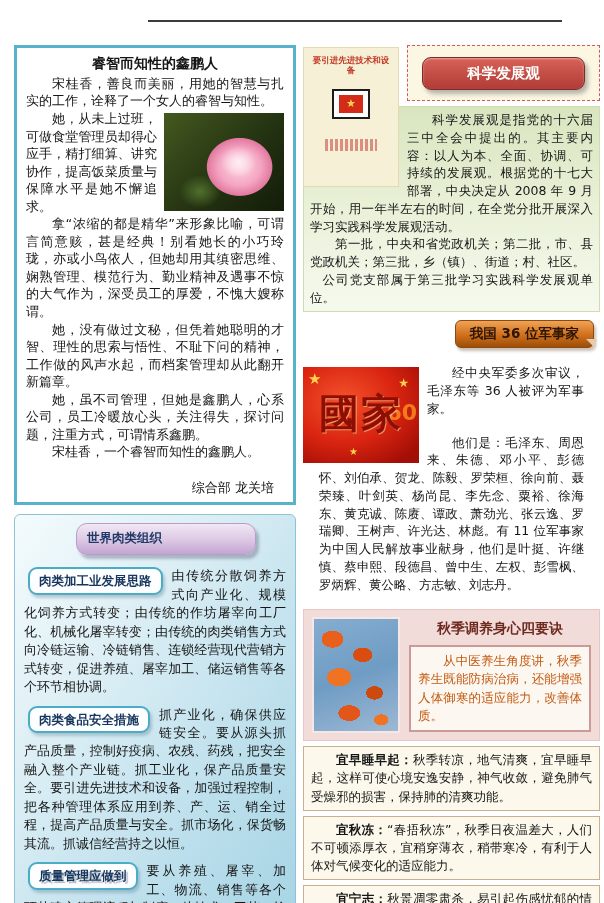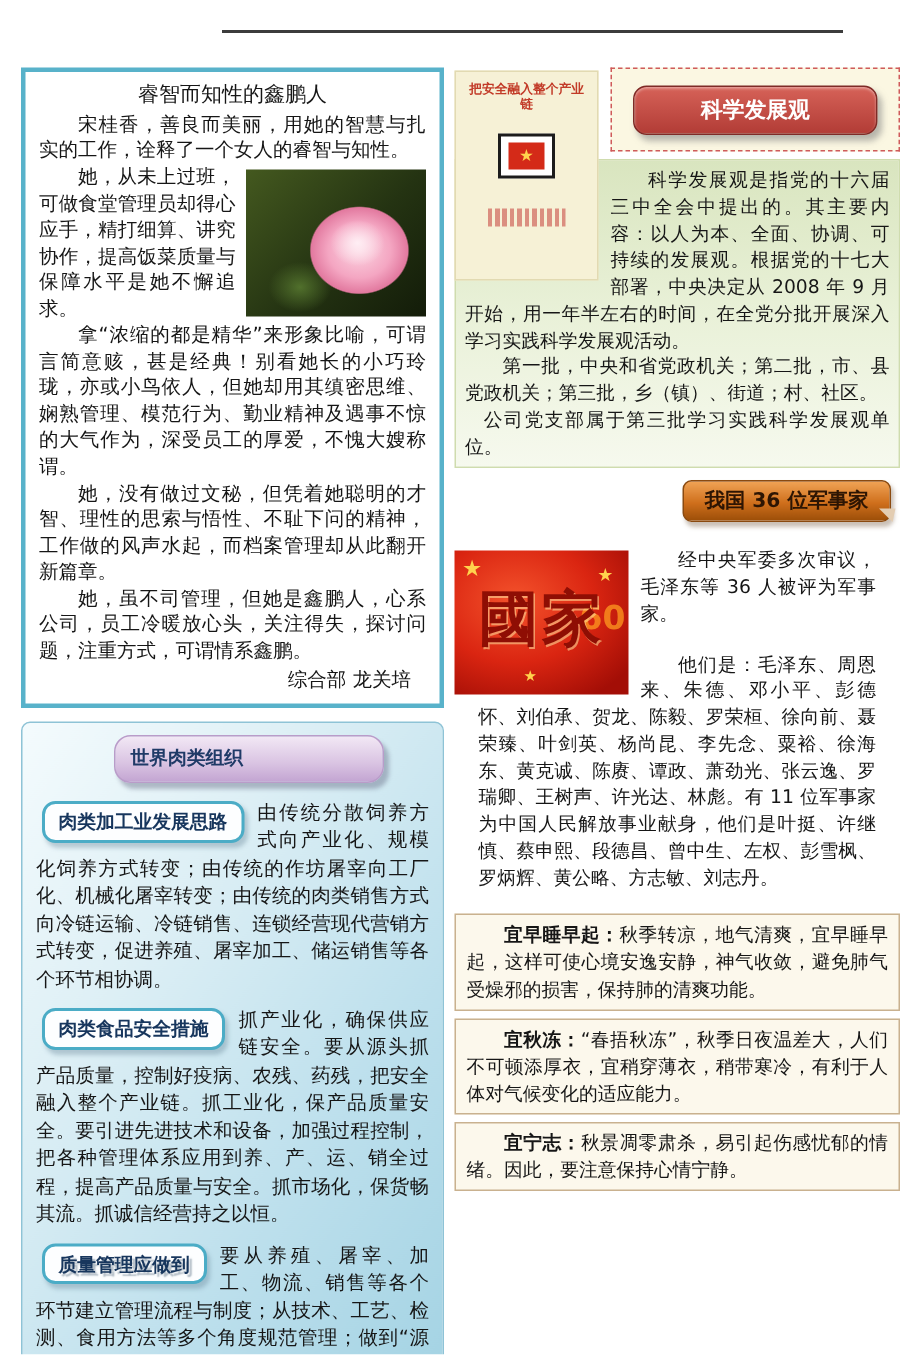--- a/index.html
+++ b/index.html
@@ -6,23 +6,23 @@
   .page{position:relative;width:604px;height:903px;background:#fff;overflow:hidden;
         font-family:"DejaVu Sans","Liberation Sans",sans-serif;color:#161616;}
   .top-rule{position:absolute;left:148px;top:20px;width:414px;height:2px;background:#3c3c3c;}
   .columns{position:absolute;top:45px;left:14px;width:586px;display:flex;gap:7px;align-items:flex-start;}
   .left-col{width:282px;flex:none;}
   .right-col{flex:1;min-width:0;}
 
   
   .profile-box{border:3px solid #58b2ca;background:#fff;padding:5px 9px 6px;
                font-size:13px;line-height:1.35;box-sizing:border-box;min-height:388px;}
-  .profile-title{text-align:center;font-weight:normal;font-size:14px;margin:1px 0 2px;}
+  .profile-title{text-align:center;font-weight:bold;font-size:14px;margin:1px 0 2px;}
   .profile-box p{margin:0;text-indent:2em;text-align:justify;}
-  .profile-byline{text-align:right;padding-right:10px;margin-top:2px;}
+  .profile-byline{text-align:right;padding-right:10px;margin-top:18px;}
   .rose-photo{float:right;width:120px;height:98px;margin:3px 0 3px 7px;
     background:
       radial-gradient(26px 22px at 62% 50%,#ffeef4 0%,rgba(255,238,244,0) 70%),
       radial-gradient(52px 46px at 63% 55%,#fbd3e0 0%,#f4a6c2 40%,#e2799f 62%,rgba(226,121,159,0) 64%),
       radial-gradient(30px 24px at 30% 80%,#51702c 0%,rgba(81,112,44,0) 70%),
       linear-gradient(135deg,#44591f 0%,#243312 55%,#131c09 100%);}
 
   
   .meat-box{margin-top:9px;border:1px solid #8ec3d6;border-radius:6px;box-sizing:border-box;
             background:linear-gradient(125deg,#f4fbfd 0%,#ddeff5 30%,#bcdfec 65%,#a0d1e2 100%);
@@ -110,20 +110,21 @@
     <div class="left-col">
 
       <div class="profile-box">
         <div class="profile-title">睿智而知性的鑫鹏人</div>
         <p>宋桂香，善良而美丽，用她的智慧与扎实的工作，诠释了一个女人的睿智与知性。</p>
         <div class="rose-photo"></div>
         <p>她，从未上过班，可做食堂管理员却得心应手，精打细算、讲究协作，提高饭菜质量与保障水平是她不懈追求。</p>
         <p>拿“浓缩的都是精华”来形象比喻，可谓言简意赅，甚是经典！别看她长的小巧玲珑，亦或小鸟依人，但她却用其缜密思维、娴熟管理、模范行为、勤业精神及遇事不惊的大气作为，深受员工的厚爱，不愧大嫂称谓。</p>
         <p>她，没有做过文秘，但凭着她聪明的才智、理性的思索与悟性、不耻下问的精神，工作做的风声水起，而档案管理却从此翻开新篇章。</p>
         <p>她，虽不司管理，但她是鑫鹏人，心系公司，员工冷暖放心头，关注得失，探讨问题，注重方式，可谓情系鑫鹏。</p>
+        <p>宋桂香，一个睿智而知性的鑫鹏人。</p>
         <div class="profile-byline">综合部 龙关培</div>
       </div>
 
       <div class="meat-box">
         <div class="meat-header">
           <div class="hl1">世界肉类组织</div>
         </div>
 
         <div class="meat-section">
           <span class="meat-label">肉类加工业发展思路</span>
@@ -140,21 +141,21 @@
           <div class="meat-text">要从养殖、屠宰、加工、物流、销售等各个环节建立管理流程与制度；从技术、工艺、检测、食用方法等多个角度规范管理；做到“源头有保障、过程有控制、出厂有把关、市场有监督”，保证品质。</div>
         </div>
       </div>
 
     </div>
 
     <div class="right-col">
 
       <div class="science-section">
         <div class="book-cover">
-          <div class="book-cover-title">把安全融入整个产业链</div>
+          <div class="book-cover-title">要引进先进技术和设备</div>
           <div class="book-emblem-frame">
             <div class="book-emblem">★</div>
           </div>
           <div class="book-footer-lines"></div>
         </div>
         <div class="science-dashed">
           <button class="science-button">科学发展观</button>
         </div>
         <div class="science-body">
           <p class="i2">科学发展观是指党的十六届三中全会中提出的。其主要内容：以人为本、全面、协调、可持续的发展观。根据党的十七大部署，中央决定从 2008 年 9 月开始，用一年半左右的时间，在全党分批开展深入学习实践科学发展观活动。</p>
@@ -173,20 +174,27 @@
             <span class="guojia-star gs2">★</span>
             <span class="guojia-star gs3">★</span>
             <span class="guojia-60">60</span>
             <span class="guojia-calligraphy">國家</span>
           </div>
           <p>经中央军委多次审议，毛泽东等 36 人被评为军事家。</p>
           <p>他们是：毛泽东、周恩来、朱德、邓小平、彭德怀、刘伯承、贺龙、陈毅、罗荣桓、徐向前、聂荣臻、叶剑英、杨尚昆、李先念、粟裕、徐海东、黄克诚、陈赓、谭政、萧劲光、张云逸、罗瑞卿、王树声、许光达、林彪。有 11 位军事家为中国人民解放事业献身，他们是叶挺、许继慎、蔡申熙、段德昌、曾中生、左权、彭雪枫、罗炳辉、黄公略、方志敏、刘志丹。</p>
         </div>
       </div>
 
+      <div class="autumn-panel">
+        <div class="autumn-leaves"></div>
+        <div class="autumn-right">
+          <div class="autumn-title">秋季调养身心四要诀</div>
+          <div class="autumn-intro">从中医养生角度讲，秋季养生既能防病治病，还能增强人体御寒的适应能力，改善体质。</div>
+        </div>
+      </div>
 
       <div class="tip-box t1">
         <span class="tip-label">宜早睡早起：</span><span class="tip-text">秋季转凉，地气清爽，宜早睡早起，这样可使心境安逸安静，神气收敛，避免肺气受燥邪的损害，保持肺的清爽功能。</span>
       </div>
       <div class="tip-box t2">
         <span class="tip-label">宜秋冻：</span><span class="tip-text">“春捂秋冻”，秋季日夜温差大，人们不可顿添厚衣，宜稍穿薄衣，稍带寒冷，有利于人体对气候变化的适应能力。</span>
       </div>
       <div class="tip-box t3">
         <span class="tip-label">宜宁志：</span><span class="tip-text">秋景凋零肃杀，易引起伤感忧郁的情绪。因此，要注意保持心情宁静。</span>
       </div>

